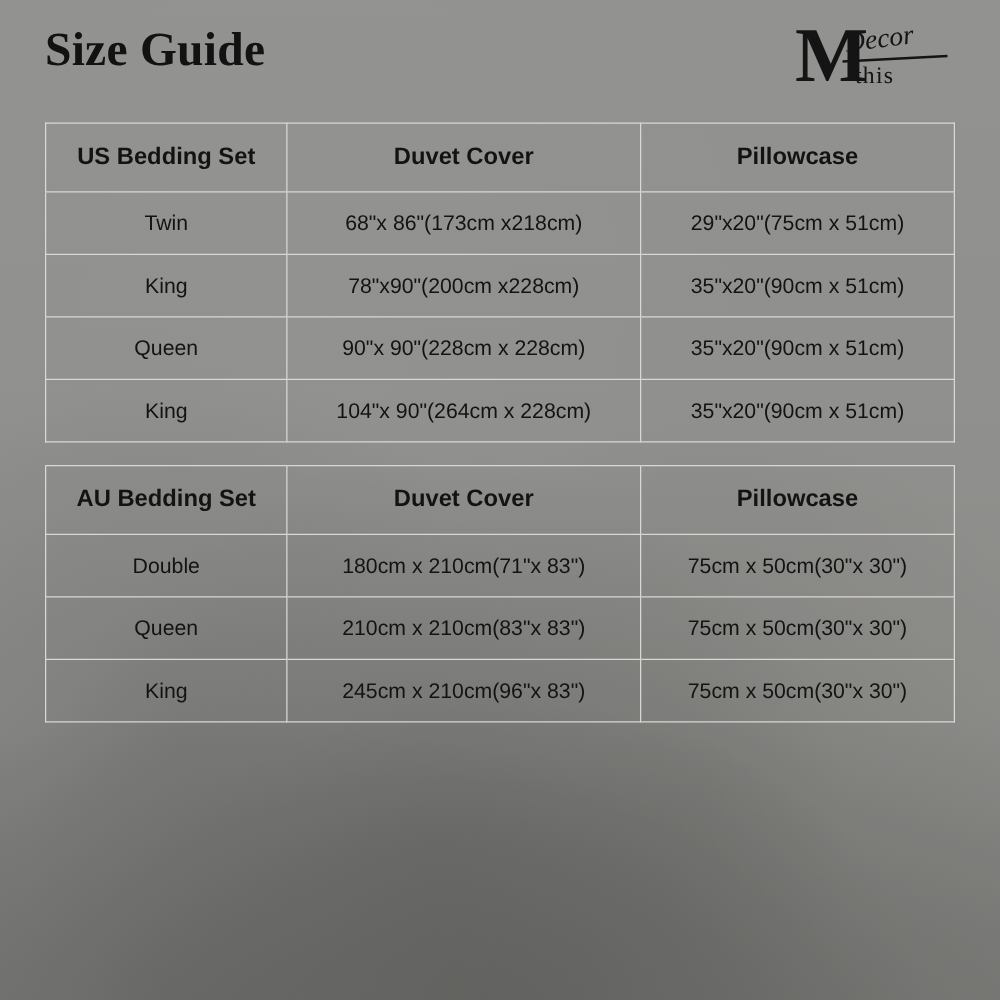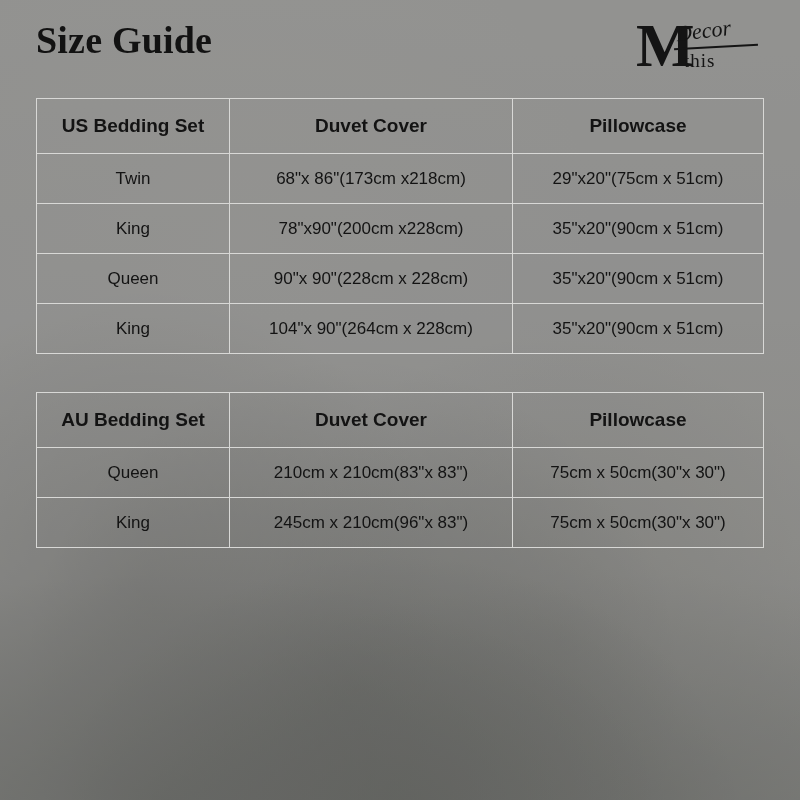--- a/index.html
+++ b/index.html
@@ -133,21 +133,21 @@
   table.size-table th {
     font-weight: bold;
     font-size: 19px;
     height: 54px;
   }
   .col-a { width: 192px; }
   .col-b { width: 282px; }
   .col-c { width: 250px; margin-top: 36px; }
 
   #table-us { left: 36px; top: 98px; width: 724px; }
-  #table-au { left: 36px; top: 392px; width: 724px; }
+  #table-au { left: 36px; top: 372px; width: 724px; }
 
   
   .notes {
     position: absolute;
     left: 34px;
     top: 676px;
     width: 730px;
     color: #111111;
     font-size: 17.5px;
     font-weight: bold;
@@ -210,20 +210,25 @@
     <table class="size-table" id="table-au">
       <thead>
         <tr>
           <th class="col-a">AU Bedding Set</th>
           <th class="col-b">Duvet Cover</th>
           <th class="col-c">Pillowcase</th>
         </tr>
       </thead>
       <tbody>
         <tr>
+          <td>Double</td>
+          <td>180cm x 210cm(71"x 83")</td>
+          <td>75cm x 50cm(30"x 30")</td>
+        </tr>
+        <tr>
           <td>Queen</td>
           <td>210cm x 210cm(83"x 83")</td>
           <td>75cm x 50cm(30"x 30")</td>
         </tr>
         <tr>
           <td>King</td>
           <td>245cm x 210cm(96"x 83")</td>
           <td>75cm x 50cm(30"x 30")</td>
         </tr>
       </tbody>

